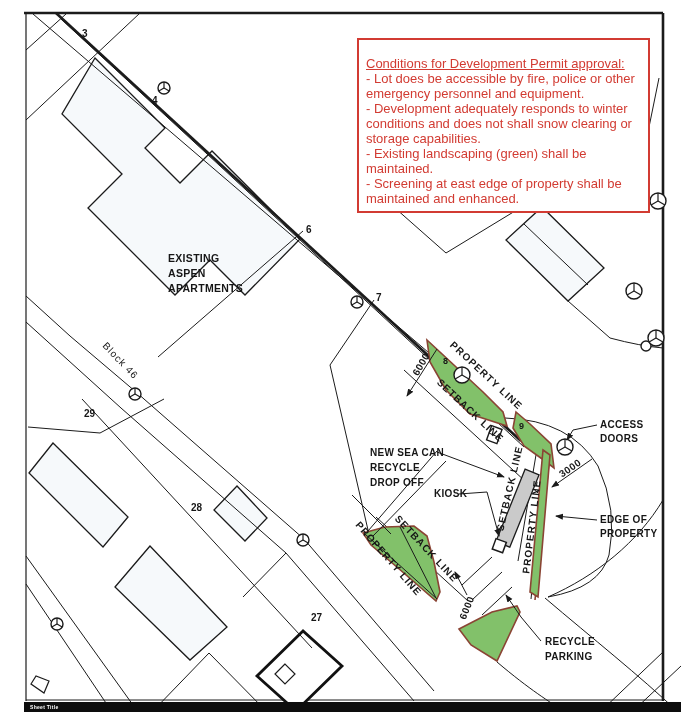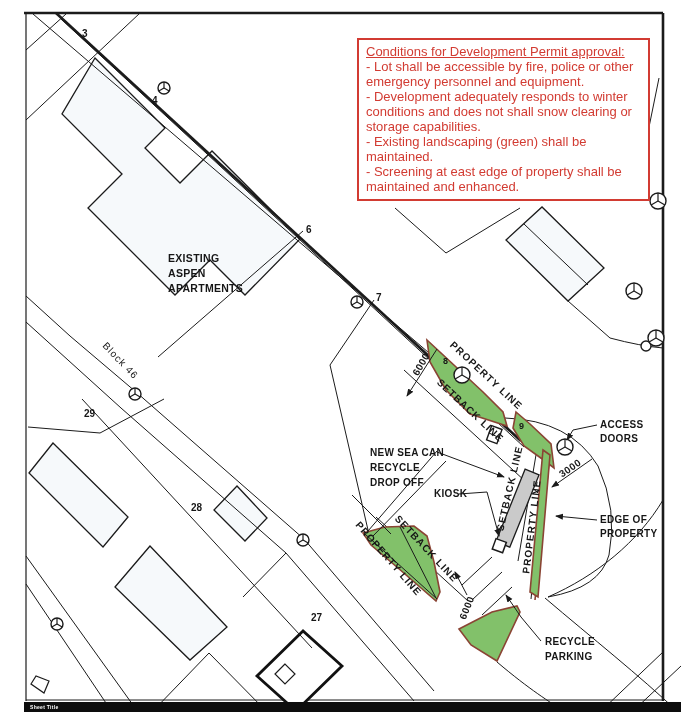--- a/index.html
+++ b/index.html
@@ -17,21 +17,21 @@
   .spk{stroke:#1b1b1b;stroke-width:1.2;}
   text{fill:#161616;}
   .lbl{font-size:10px;font-weight:700;letter-spacing:.3px;}
   .big{font-size:10.5px;}
   .num{font-size:10px;font-weight:700;}
   .sm{font-size:9px;}
   .rlbl{font-size:10px;font-weight:700;letter-spacing:1.1px;}
   .dim{font-size:10px;font-weight:700;letter-spacing:.5px;}
   .cond-box{position:absolute;left:357px;top:38px;width:293px;box-sizing:border-box;
             background:#ffffff;border:2px solid #d23b32;color:#d23b32;
-            font-size:13px;line-height:15px;padding:4px 7px 5px 7px;}
+            font-size:13px;line-height:15px;padding:16px 7px 5px 7px;}
   .cond-title{text-decoration:underline;}
   .footer-bar{position:absolute;left:24px;right:0;bottom:0;height:10px;background:#0d0d0d;
               color:#ffffff;font-size:5px;font-weight:700;display:flex;align-items:center;
               padding-left:6px;letter-spacing:.3px;}
 </style>
 </head>
 <body>
 
 <div class="stage">
 
@@ -253,21 +253,21 @@
     <text class="num sm" x="443" y="364">8</text>
     <text class="num sm" x="519" y="429">9</text>
     <text class="num" x="311" y="621">27</text>
     <text class="num" x="191" y="511">28</text>
     <text class="num" x="84" y="417">29</text>
   </g>
 </svg>
 
 <div class="cond-box">
   <div class="cond-title">Conditions for Development Permit approval:</div>
-  <div class="cond-line">- Lot shall be accessible by fire, police or other emergency personnel and equipment.</div>
+  <div class="cond-line">- Lot does be accessible by fire, police or other emergency personnel and equipment.</div>
   <div class="cond-line">- Development adequately responds to winter conditions and does not shall snow clearing or storage capabilities.</div>
   <div class="cond-line">- Existing landscaping (green) shall be maintained.</div>
   <div class="cond-line">- Screening at east edge of property shall be maintained and enhanced.</div>
 </div>
 
 <div class="footer-bar">
   <span>Sheet Title</span>
 </div>
 
 </div>

